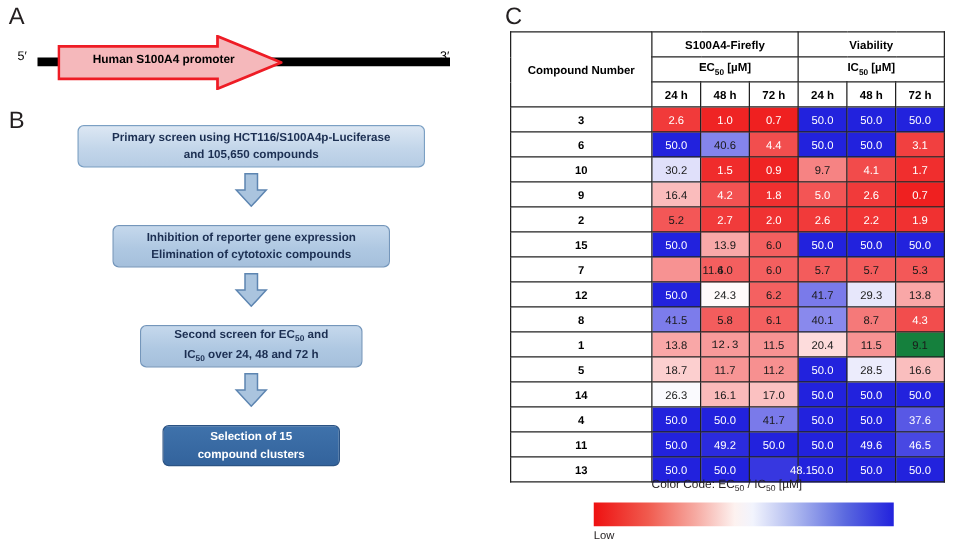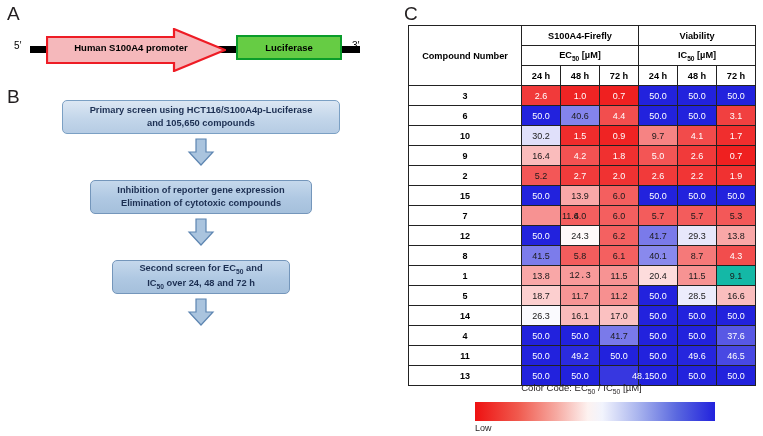--- a/index.html
+++ b/index.html
@@ -99,23 +99,20 @@
 
 <div id="panel-a">
   <div class="panel-letter letter">A</div>
   <div class="constructline"></div>
   <div class="end5">5′</div>
   <div class="end3">3′</div>
   <svg class="promoter-arrow" viewBox="0 0 180 44">
     <polygon points="1,9 128,9 128,1 179,22 128,43 128,35 1,35" fill="#f5b8bb" stroke="#ee1c25" stroke-width="2.2" stroke-linejoin="miter"></polygon>
   </svg>
   <div class="arrow-label">Human S100A4 promoter</div>
-  <div class="luc-box">
-    <span>Luciferase</span>
-  </div>
 </div>
 
 <div id="panel-b">
   <div class="panel-letter letter">B</div>
 
   <div class="flow-box light fb1">
     <div>
       <span>Primary screen using HCT116/S100A4p-Luciferase</span><br>
       <span>and 105,650 compounds</span>
     </div>
@@ -140,20 +137,26 @@
     <div>
       <span>Second screen for EC<sub>50</sub> and</span><br>
       <span>IC<sub>50</sub> over 24, 48 and 72 h</span>
     </div>
   </div>
 
   <svg class="down-arrow da3" viewBox="0 0 30 28">
     <polygon points="10,1 20,1 20,14 27,14 15,27 3,14 10,14" fill="#aac4de" stroke="#5d85b1" stroke-width="1.2" stroke-linejoin="miter"></polygon>
   </svg>
 
+  <div class="flow-box dark fb4">
+    <div>
+      <span>Selection of 15</span><br>
+      <span>compound clusters</span>
+    </div>
+  </div>
 </div>
 
 <div id="panel-c">
   <div class="panel-letter letter">C</div>
 
   <table class="datatable">
     <colgroup>
       <col class="col-compound">
         <col class="col-val">
         <col class="col-val">
@@ -263,21 +266,21 @@
           <td class="cell" style="background: rgb(245, 121, 121); color: rgb(26, 26, 26);">8.7</td>
           <td class="cell" style="background: rgb(242, 77, 77); color: rgb(255, 255, 255);">4.3</td>
         </tr>
         <tr>
           <td class="rowlabel">1</td>
           <td class="cell" style="background: rgb(249, 167, 167); color: rgb(26, 26, 26);">13.8</td>
           <td class="cell" style="background: rgb(248, 154, 154); color: rgb(26, 26, 26); font-family: Liberation Mono, monospace;">12.3</td>
           <td class="cell" style="background: rgb(247, 147, 147); color: rgb(26, 26, 26);">11.5</td>
           <td class="cell" style="background: rgb(253, 220, 220); color: rgb(26, 26, 26);">20.4</td>
           <td class="cell" style="background: rgb(247, 147, 147); color: rgb(26, 26, 26);">11.5</td>
-          <td class="cell" style="background: #14b8a6; color: rgb(26, 26, 26); margin-left: 20px;">9.1</td>
+          <td class="cell" style="background: #15803d; color: rgb(26, 26, 26); margin-left: 20px;">9.1</td>
         </tr>
         <tr>
           <td class="rowlabel">5</td>
           <td class="cell" style="background: rgb(252, 207, 207); color: rgb(26, 26, 26);">18.7</td>
           <td class="cell" style="background: rgb(247, 149, 149); color: rgb(26, 26, 26);">11.7</td>
           <td class="cell" style="background: rgb(247, 144, 144); color: rgb(26, 26, 26);">11.2</td>
           <td class="cell" style="background: rgb(34, 34, 221); color: rgb(255, 255, 255);">50.0</td>
           <td class="cell" style="background: rgb(236, 236, 252); color: rgb(26, 26, 26);">28.5</td>
           <td class="cell" style="background: rgb(250, 190, 190); color: rgb(26, 26, 26);">16.6</td>
         </tr>

